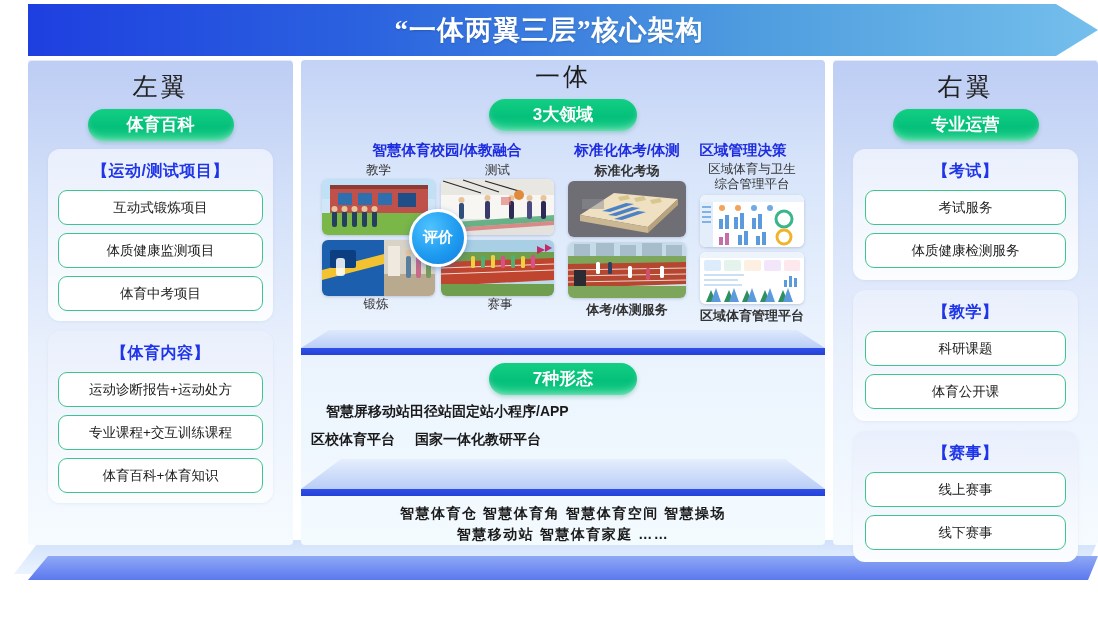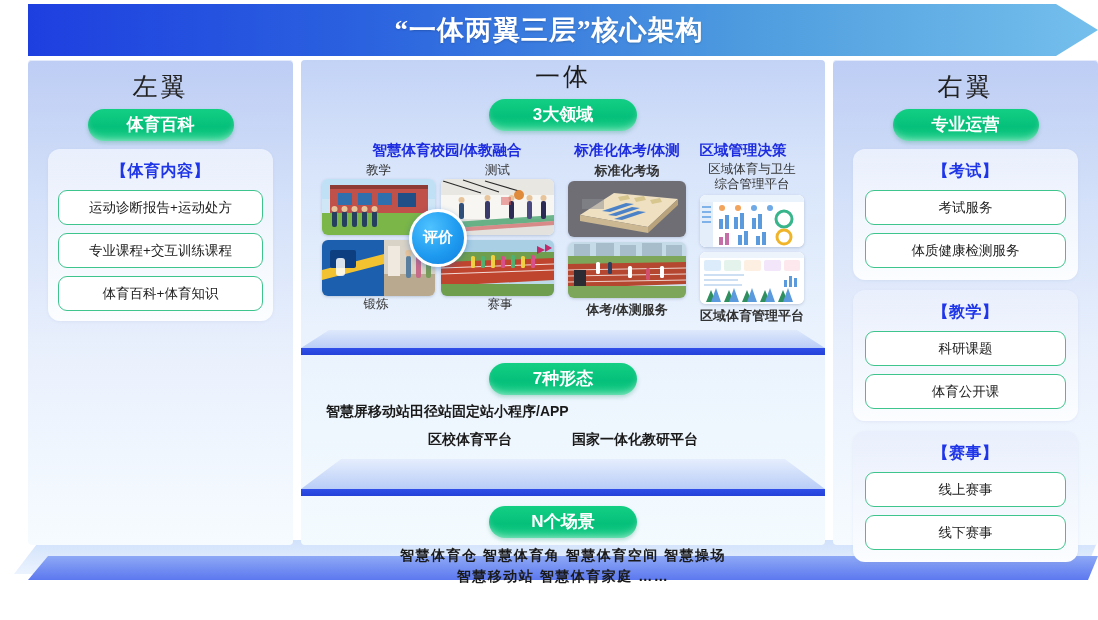--- a/index.html
+++ b/index.html
@@ -128,21 +128,21 @@
   .slab{position:relative;margin-top:6px;}
   .slab-top{
     height:18px;
     background:linear-gradient(180deg,#dfe9fc 0%,#b9cdf7 100%);
     clip-path:polygon(28px 0, calc(100% - 28px) 0, 100% 100%, 0 100%);
   }
   .slab-bar{height:7px;background:linear-gradient(180deg,#2f4fe8,#2442d8);}
 
   .forms-row{display:flex;padding:8px 25px 0;}
   .forms-row .fi{color:#1a1a1a;font-size:14px;font-weight:700;}
-  .forms-row2{display:flex;justify-content:center;gap:60px;padding:10px 10px 0;}
+  .forms-row2{display:flex;gap:20px;padding:10px 10px 0;}
   .forms-row2 .fi{color:#1a1a1a;font-size:14px;font-weight:700;}
 
   .slab2-top{
     height:30px;margin-top:10px;
     background:linear-gradient(180deg,#e6eefd 0%,#b9cdf7 100%);
     clip-path:polygon(40px 0, calc(100% - 40px) 0, 100% 100%, 0 100%);
   }
 
   .scene-lines{padding:7px 12px 0;text-align:center;}
   .scene-line{font-size:14px;color:#1a1a1a;font-weight:700;letter-spacing:1.5px;line-height:21px;}
@@ -172,20 +172,26 @@
   <div class="base-slab"></div>
   <div class="base-slab2"></div>
 
   <div class="cols">
 
     <div class="wing wing-left">
       <div class="wing-title">左翼</div>
       <div class="pill">体育百科</div>
 
       <div class="cardwrap">
+        <div class="card">
+          <div class="card-head">【运动/测试项目】</div>
+          <div class="chip">互动式锻炼项目</div>
+          <div class="chip">体质健康监测项目</div>
+          <div class="chip">体育中考项目</div>
+        </div>
         <div class="card">
           <div class="card-head">【体育内容】</div>
           <div class="chip">运动诊断报告+运动处方</div>
           <div class="chip">专业课程+交互训练课程</div>
           <div class="chip">体育百科+体育知识</div>
         </div>
       </div>
     </div>
 
     <div class="center">
@@ -485,21 +491,20 @@
       <div class="forms-row2">
         <div class="fi">区校体育平台</div>
         <div class="fi">国家一体化教研平台</div>
       </div>
 
       <div class="slab">
         <div class="slab2-top"></div>
         <div class="slab-bar"></div>
       </div>
 
-      <div class="pill center-pill" style="margin-top:10px;">N个场景</div>
       <div class="scene-lines">
         <div class="scene-line">智慧体育仓  智慧体育角  智慧体育空间  智慧操场</div>
         <div class="scene-line">智慧移动站  智慧体育家庭  ……</div>
       </div>
     </div>
 
     <div class="wing wing-right">
       <div class="wing-title">右翼</div>
       <div class="pill">专业运营</div>
 

